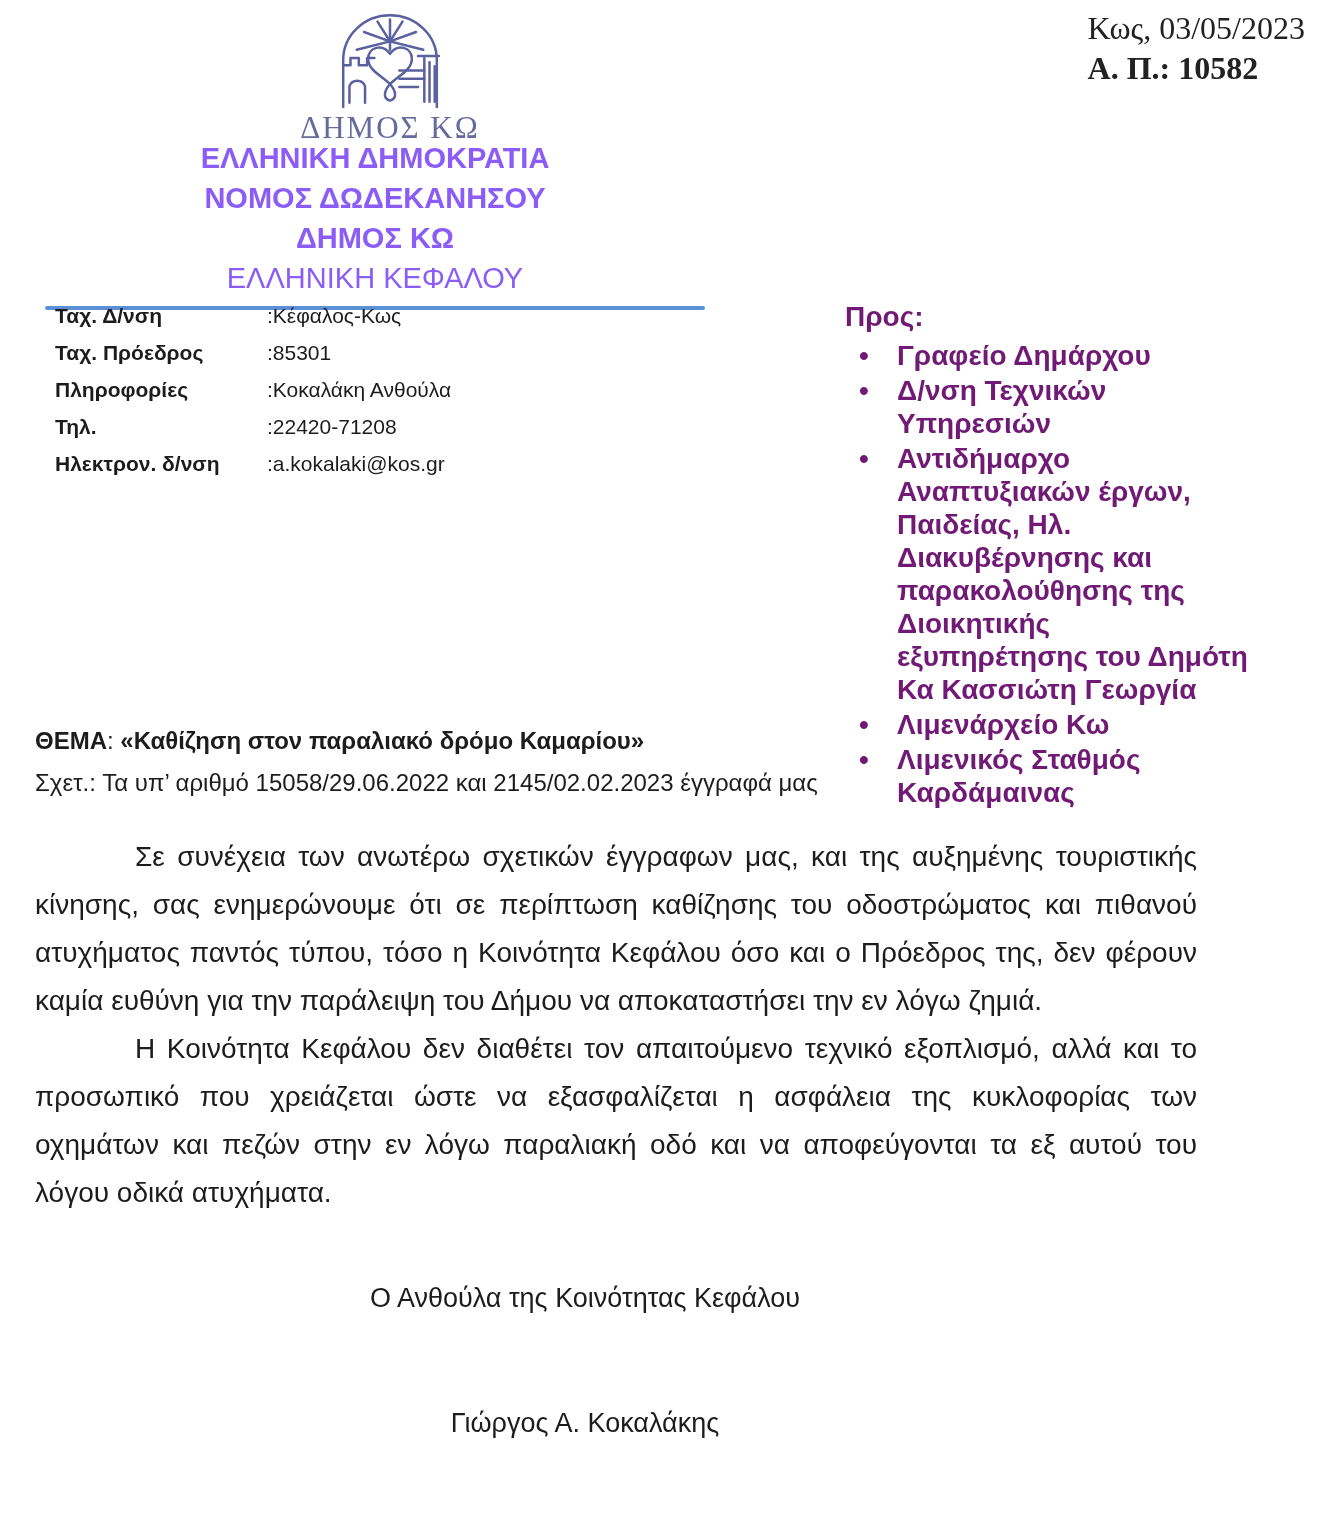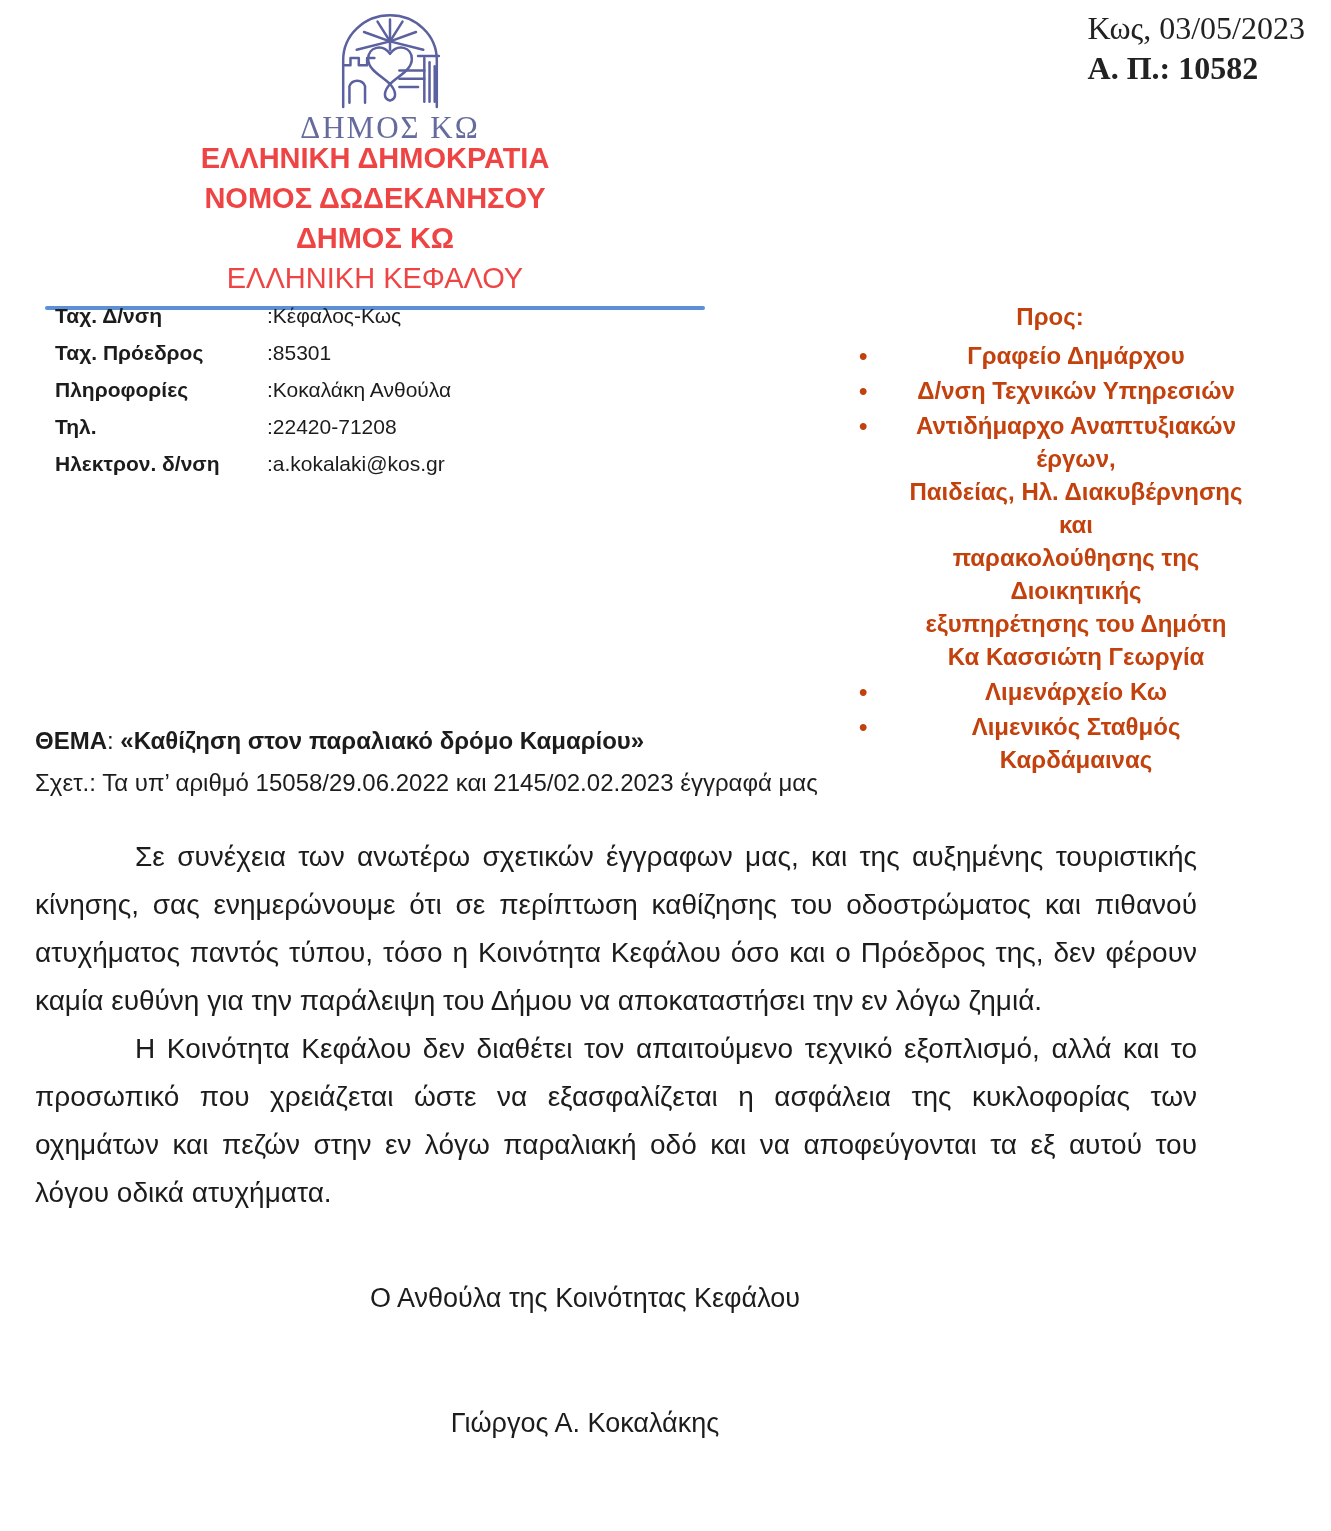--- a/index.html
+++ b/index.html
@@ -29,39 +29,39 @@
     font-size:32px; line-height:40px;
     color:#222;
   }
   .protocol-line { padding-right:36px;font-weight:bold; }
 
   
   .org-header {
     position:absolute; top:138px; left:45px; width:660px;
     text-align:center;
     font-size:29px; line-height:40px;
-    color:#ef4444;
+    color:#8b5cf6;
   }
   .org-line-bold { font-weight:bold; }
   .org-divider { height:4px; margin-top:8px; border-radius:2px; }
 
   
   .contact-block {
     position:absolute; top:297px; left:55px; width:650px;
     font-size:21px; line-height:37px;
   }
   .contact-row { display:flex; }
   .contact-label { width:212px; font-weight:bold; flex:0 0 auto; }
   .contact-value { flex:1; }
 
   
   .recipients-block {
     position:absolute; top:300px; left:845px; width:410px;
-    font-size:24px; line-height:33px;
-    font-weight:bold; color:#c2410c;text-align:center;
+    font-size:28px; line-height:33px;
+    font-weight:bold; color:#701a75;
   }
   .recipients-heading { margin-bottom:6px; }
   .recipients-list { list-style:none; margin:0; padding:0; }
   .recipients-list li {
     position:relative; padding-left:52px; margin:0 0 2px 0;
     white-space:pre-line;
   }
   .recipients-list li::before {
     content:"•"; position:absolute; left:14px; top:0;
   }

